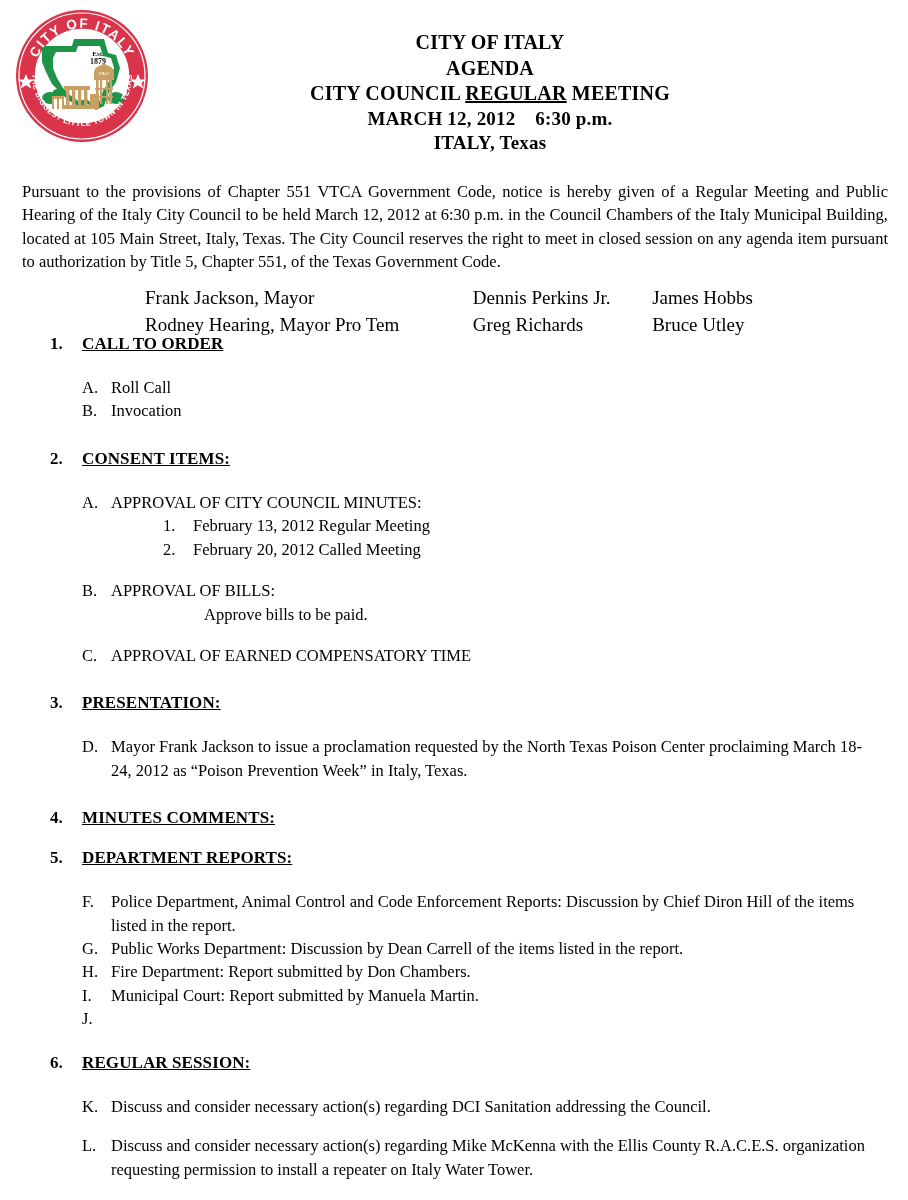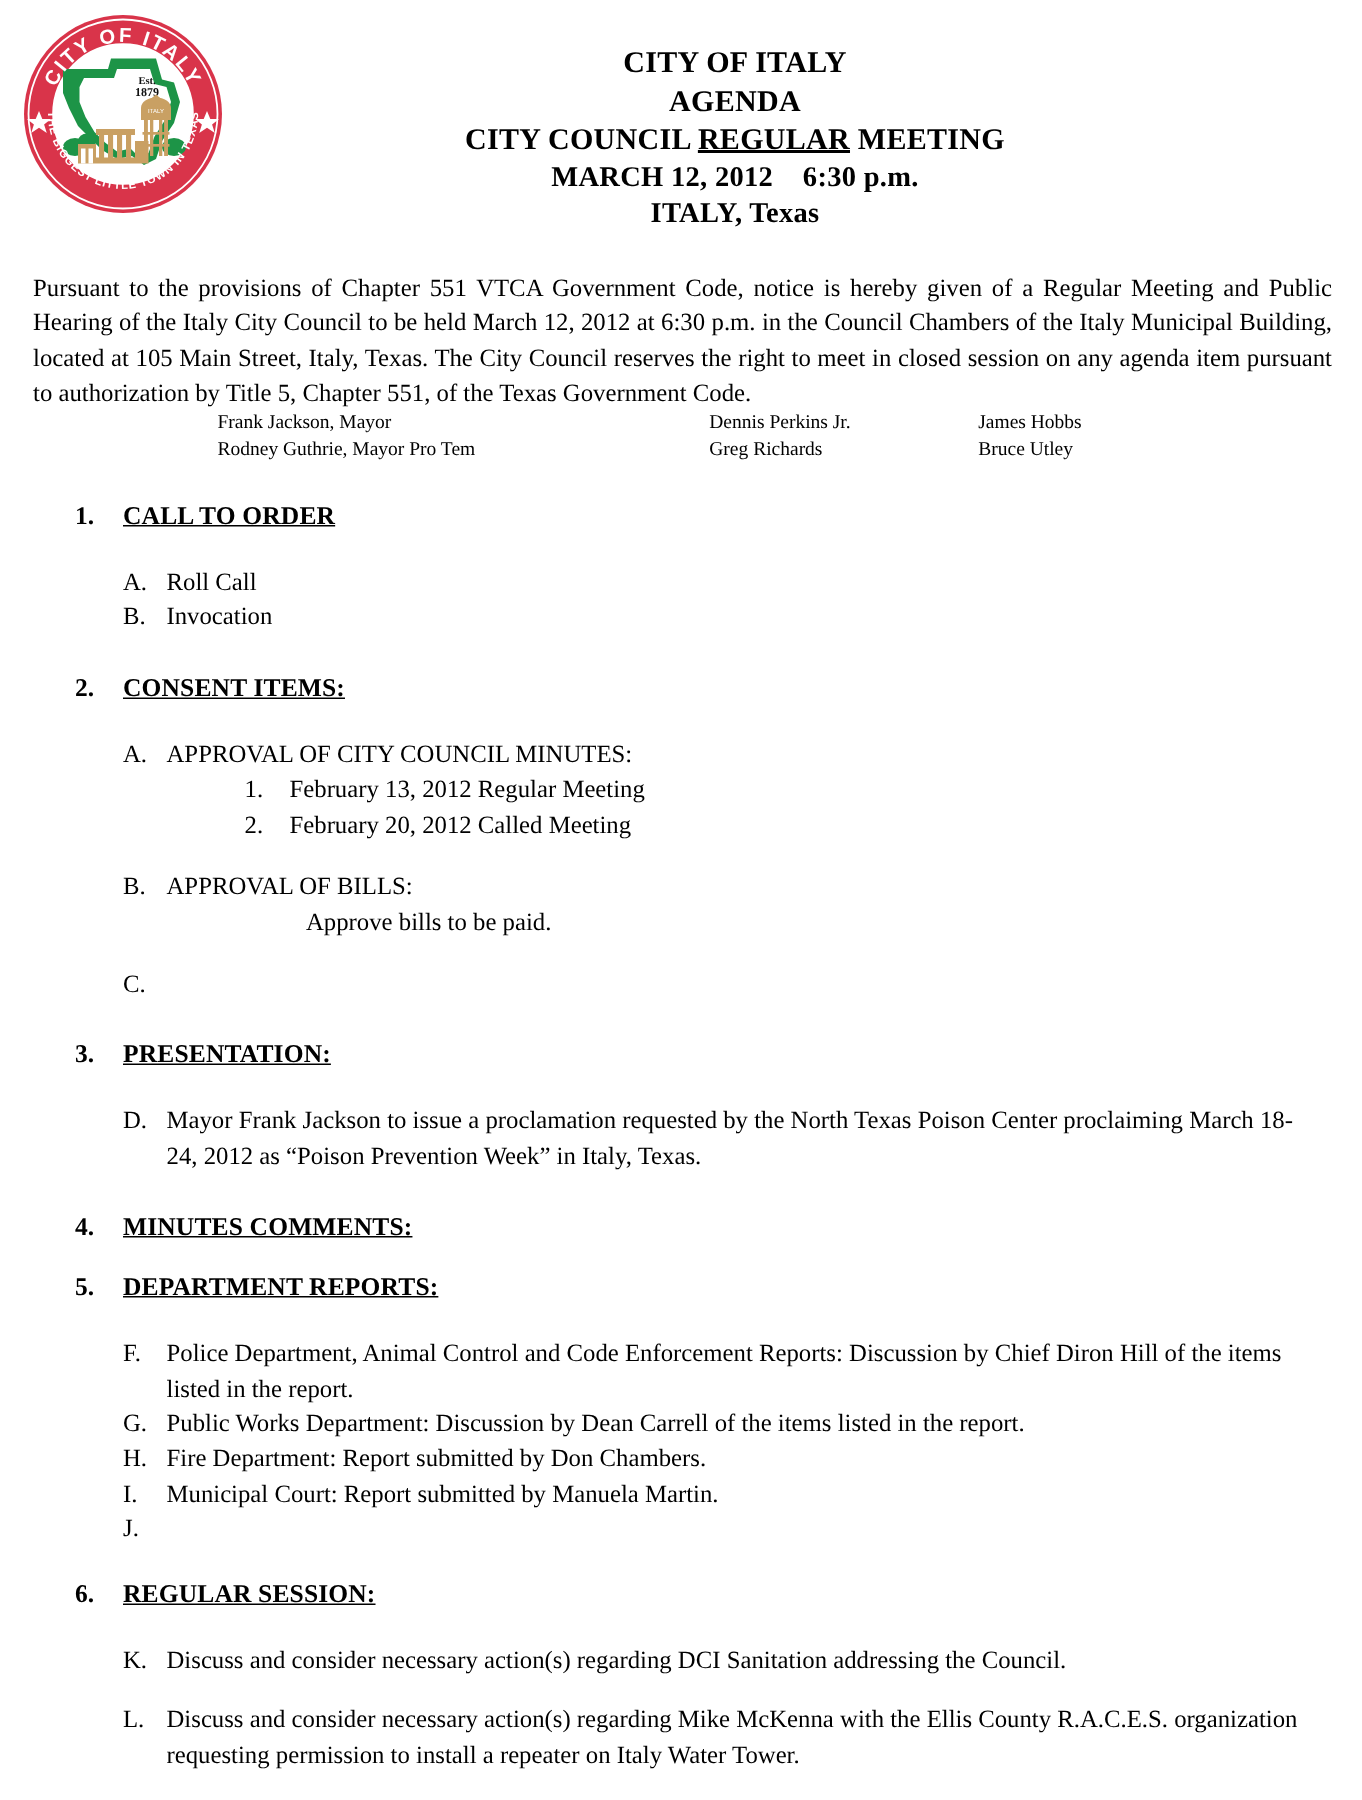--- a/index.html
+++ b/index.html
@@ -65,23 +65,23 @@
     font-size: 16.5px;
     line-height: 1.42;
     text-align: justify;
     text-justify: inter-word;
   }
 
   
   .members {
     position: absolute;
     left: 145px;
-    top: 272px;
+    top: 285px;
     width: 700px;
-    font-size: 13px;
+    font-size: 19px;
     line-height: 1.42;
   }
   .members-row { display: flex; }
   .mem-c1 { width: 310px; }
   .mem-c2 { width: 186px; margin-left: 29px; }
   .mem-c3 { width: 200px; }
 
   
   .body {
     position: absolute;
@@ -237,21 +237,21 @@
 
   <div class="intro">Pursuant to the provisions of Chapter 551 VTCA Government Code, notice is hereby given of a Regular Meeting and Public Hearing of the Italy City Council to be held March 12, 2012 at 6:30 p.m. in the Council Chambers of the Italy Municipal Building, located at 105 Main Street, Italy, Texas.  The City Council reserves the right to meet in closed session on any agenda item pursuant to authorization by Title 5, Chapter 551, of the Texas Government Code.</div>
 
   <div class="members">
     <div class="members-row">
       <div class="mem-c1">Frank Jackson, Mayor</div>
       <div class="mem-c2">Dennis Perkins Jr.</div>
       <div class="mem-c3">James Hobbs</div>
     </div>
     <div class="members-row">
-      <div class="mem-c1">Rodney Guthrie, Mayor Pro Tem</div>
+      <div class="mem-c1">Rodney Hearing, Mayor Pro Tem</div>
       <div class="mem-c2">Greg Richards</div>
       <div class="mem-c3">Bruce Utley</div>
     </div>
   </div>
 
   <div class="body">
 
     <div class="section">
       <div class="sec-head">
         <span class="sec-num">1.</span>
@@ -290,20 +290,21 @@
       </div>
       <div class="gap-18"></div>
       <div class="sub">
         <span class="sub-letter">B.</span>
         <span class="sub-text">APPROVAL OF BILLS:</span>
       </div>
       <div class="plain-indent">Approve bills to be paid.</div>
       <div class="gap-18"></div>
       <div class="sub">
         <span class="sub-letter">C.</span>
+        <span class="sub-text">APPROVAL OF EARNED COMPENSATORY TIME</span>
       </div>
     </div>
 
     <div class="gap-26"></div>
 
     <div class="section">
       <div class="sec-head">
         <span class="sec-num">3.</span>
         <span class="sec-title">PRESENTATION:</span>
       </div>

